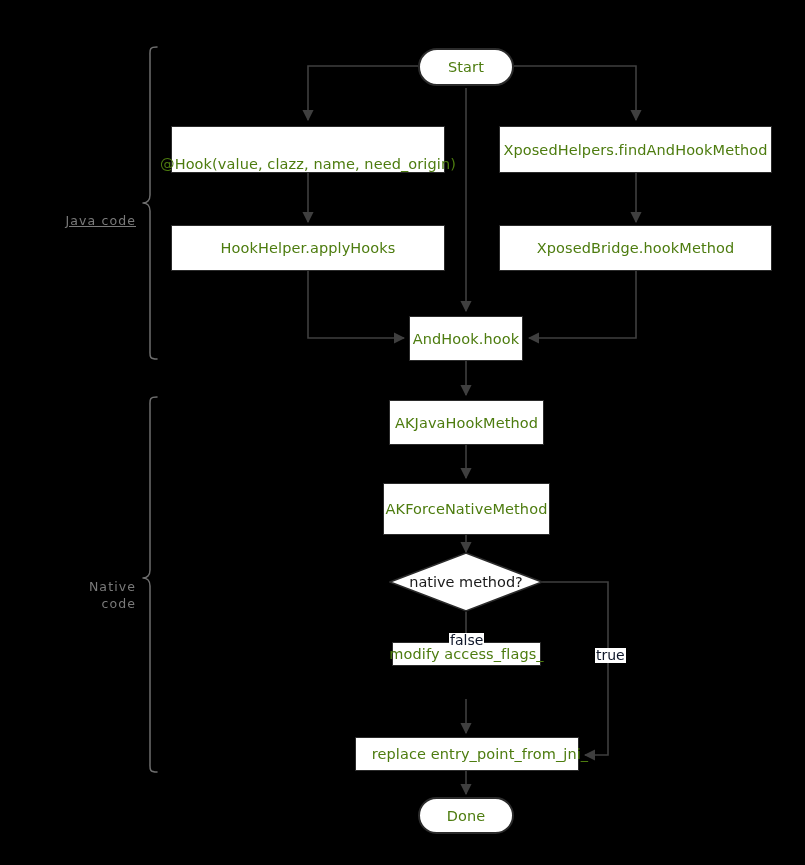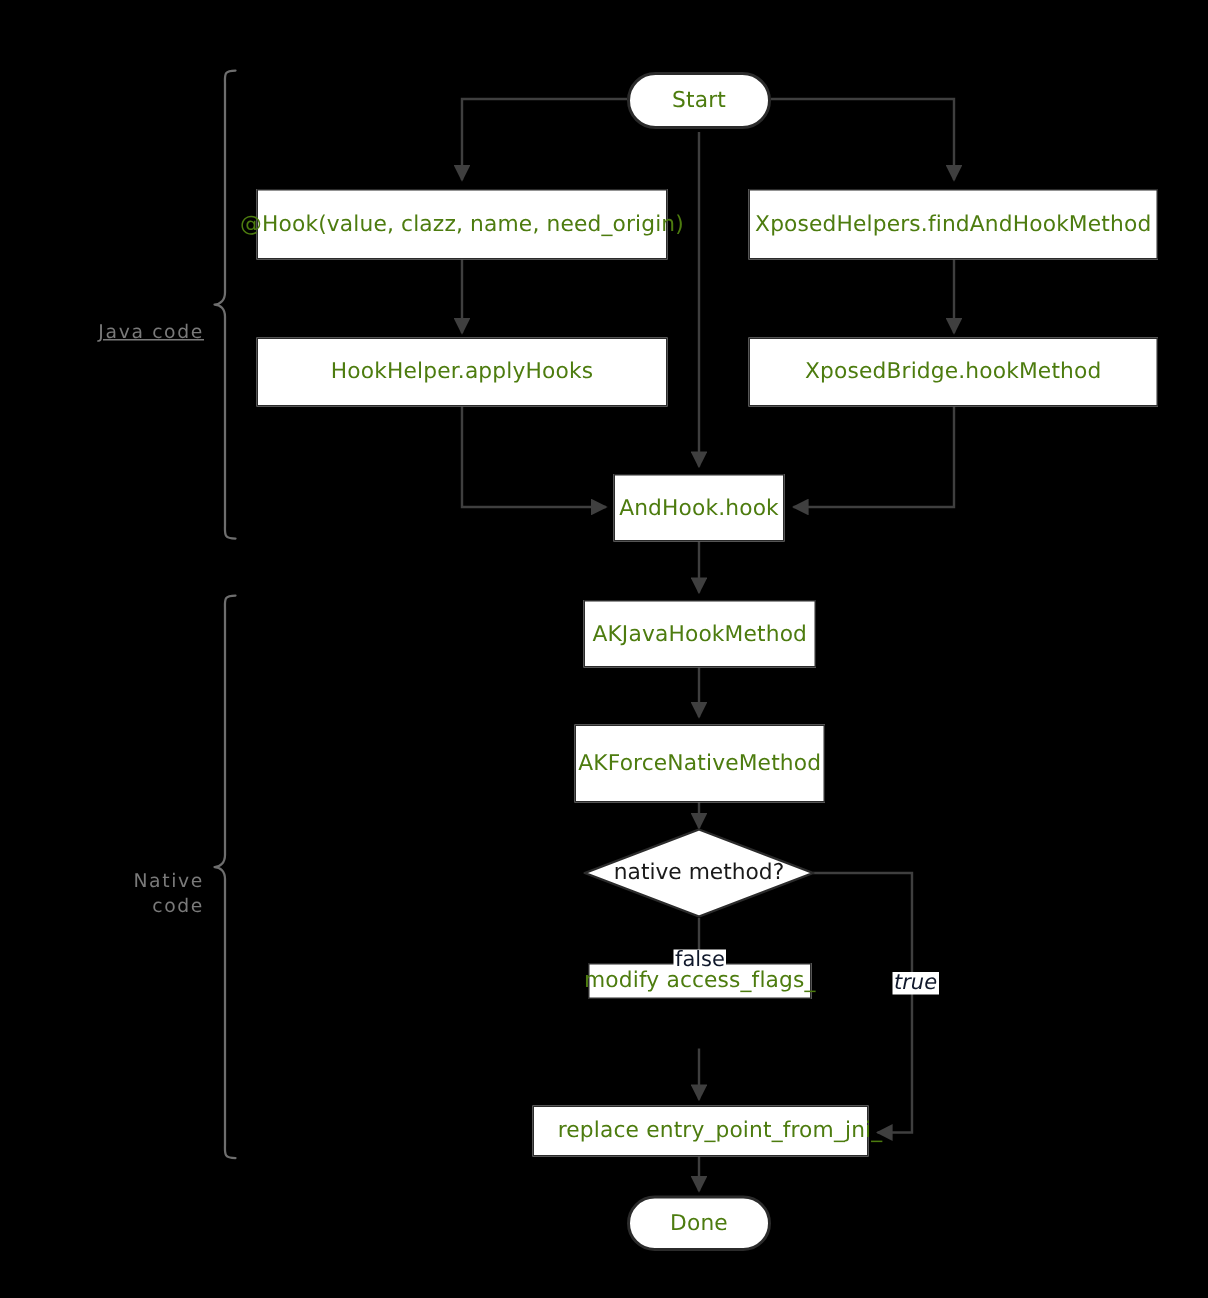--- a/index.html
+++ b/index.html
@@ -152,21 +152,21 @@
     <g>
       <path d="M 157 397 C 149 397 150 400 150 406 L 150 570 C 150 575 147 578 143 578
                C 147 578 150 581 150 586 L 150 763 C 150 769 149 772 157 772" fill="none" stroke="#6e6e6e" stroke-width="1.5" stroke-linecap="round" stroke-linejoin="round"></path>
     </g>
   </svg>
 
   <div class="node stadium" style="left:418px; top:48px; width:96px; height:38px;">
     <span>Start</span>
   </div>
 
-  <div class="node" style="left:171px; top:126px; width:274px; height:47px;">
+  <div class="node" style="left:171px; top:126px; width:274px; height:47px;align-items:flex-end;">
     <span>@Hook(value, clazz, name, need_origin)</span>
   </div>
 
   <div class="node" style="left:499px; top:126px; width:273px; height:47px;">
     <span>XposedHelpers.findAndHookMethod</span>
   </div>
 
   <div class="node" style="left:171px; top:225px; width:274px; height:46px;">
     <span>HookHelper.applyHooks</span>
   </div>
@@ -203,21 +203,21 @@
   </div>
 
   <div class="node stadium" style="left:418px; top:797px; width:96px; height:37px;">
     <span>Done</span>
   </div>
 
   <div class="edge-label" style="left:449px; top:633px;">
     <span>false</span>
   </div>
 
-  <div class="edge-label" style="left:595px; top:648px;font-style:italic;">
+  <div class="edge-label" style="left:595px; top:648px;">
     <span>true</span>
   </div>
 
   <div class="group-label" style="left:20px; top:195px; width:116px;text-decoration:underline;">
     <span>Java code</span>
   </div>
 
   <div class="group-label" style="left:20px; top:561px; width:116px;">
     <span>Native
 code</span>

